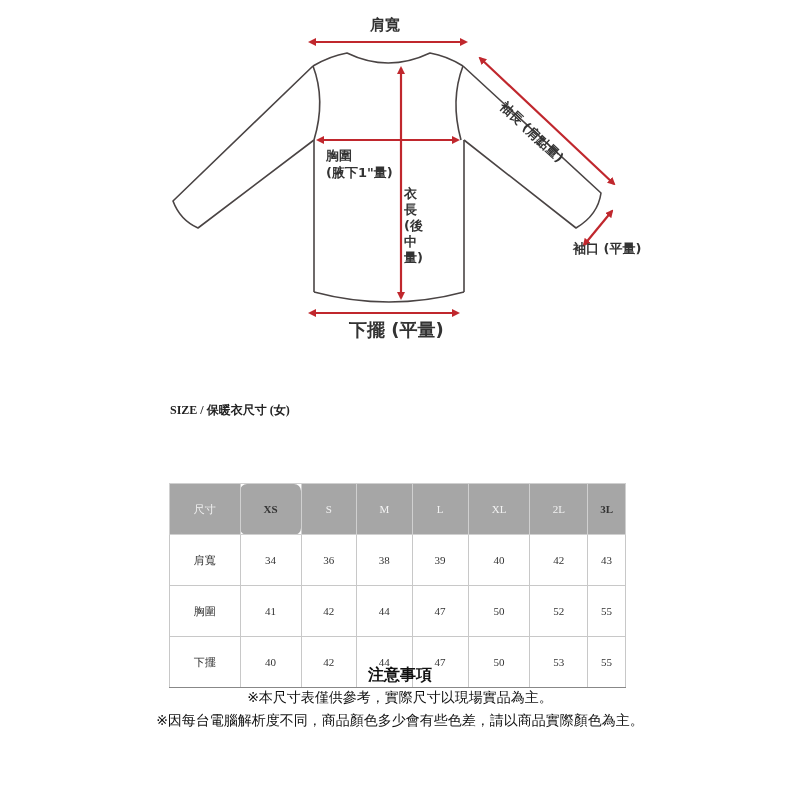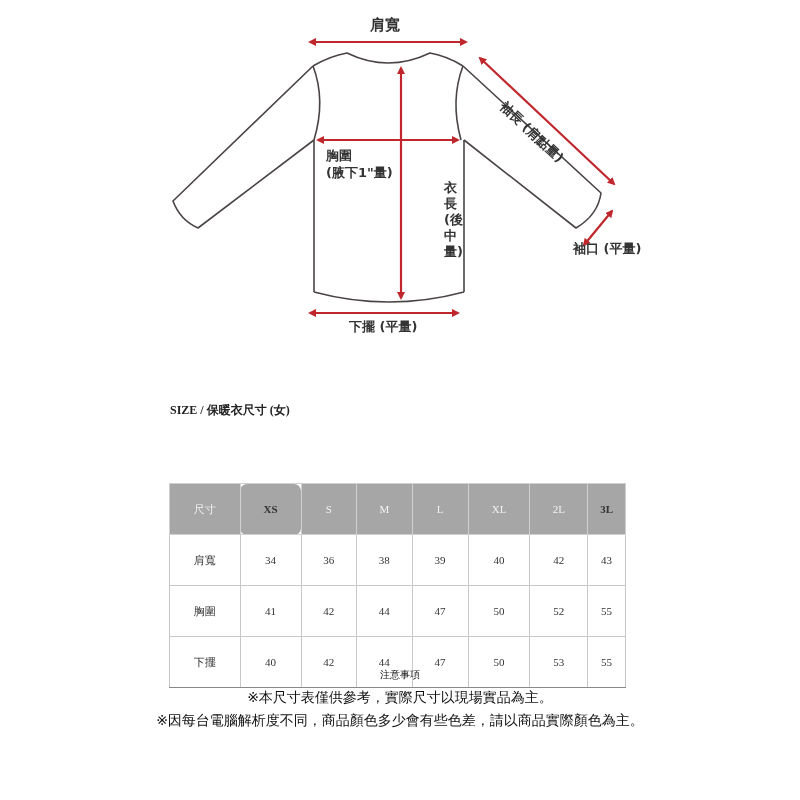--- a/index.html
+++ b/index.html
@@ -2,33 +2,33 @@
 <html><head>
   <meta charset="utf-8">
   <style>
     html, body { margin:0; padding:0; background:#ffffff; }
     body { width:800px; height:800px; position:relative; overflow:hidden; font-family:"DejaVu Sans","Liberation Sans",sans-serif; color:#222; }
     .diagram { position:absolute; left:0; top:0; width:800px; height:340px; }
     .diagram svg { position:absolute; left:0; top:0; }
     .lbl { position:absolute; font-family:"DejaVu Sans",sans-serif; color:#333; white-space:nowrap; }
     .lbl-shoulder { left:370px; top:16px; font-size:15px; font-weight:bold; }
     .lbl-chest { left:326px; top:147px; font-size:13px; font-weight:bold; line-height:17px; }
-    .lbl-length { left:404px; top:180px; font-size:13px; font-weight:bold; width:16px; line-height:16px; white-space:normal; word-break:break-all;margin-left:40px; }
+    .lbl-length { left:404px; top:186px; font-size:13px; font-weight:bold; width:16px; line-height:16px; white-space:normal; word-break:break-all; }
     .lbl-sleeve { left:508px; top:98px; font-size:13px; font-weight:bold; transform:rotate(43deg); transform-origin:left top; }
     .lbl-cuff { left:573px; top:240px; font-size:13px; font-weight:bold; }
-    .lbl-hem { left:349px; top:318px; font-size:13px; font-weight:bold; }
+    .lbl-hem { left:349px; top:318px; font-size:18px; font-weight:bold; }
     .size-title { position:absolute; left:170px; top:402px; font-family:"Liberation Serif",serif; font-size:12px; font-weight:bold; color:#222; }
     table.size-table { position:absolute; left:169px; top:483px; width:457px; border-collapse:collapse; font-family:"Liberation Serif",serif; font-size:11px; color:#333; }
     table.size-table th, table.size-table td { border:1px solid #c8c8c8; text-align:center; height:26px; padding:12px; }
     table.size-table th { background:#a6a6a6; color:#f2f2f2; font-weight:normal; border-color:#d0d0d0; }
     table.size-table th.dark { color:#333; font-weight:bold; }
     table.size-table td.rowhead { font-family:"DejaVu Sans",sans-serif; font-size:11px; color:#333; }
     table.size-table tr:last-child td { border-bottom:1.5px solid #888; }
     .notes { position:absolute; left:0; top:664px; width:800px; text-align:center; font-family:"DejaVu Sans",sans-serif; color:#111; }
-    .notes .title { font-size:10px; font-weight:normal; height:22px; line-height:22px; }
+    .notes .title { font-size:16px; font-weight:bold; height:22px; line-height:22px; }
     .notes .line { font-size:14px; height:23px; line-height:23px; }
   </style>
 </head>
 <body>
 
 <div class="diagram">
   <svg width="800" height="340" viewBox="0 0 800 340">
     <defs>
       <marker id="ah" markerWidth="8" markerHeight="8" refX="6" refY="4" orient="auto-start-reverse" markerUnits="userSpaceOnUse">
         <path d="M0,0 L8,4 L0,8 Z" fill="#c0272d"></path>

